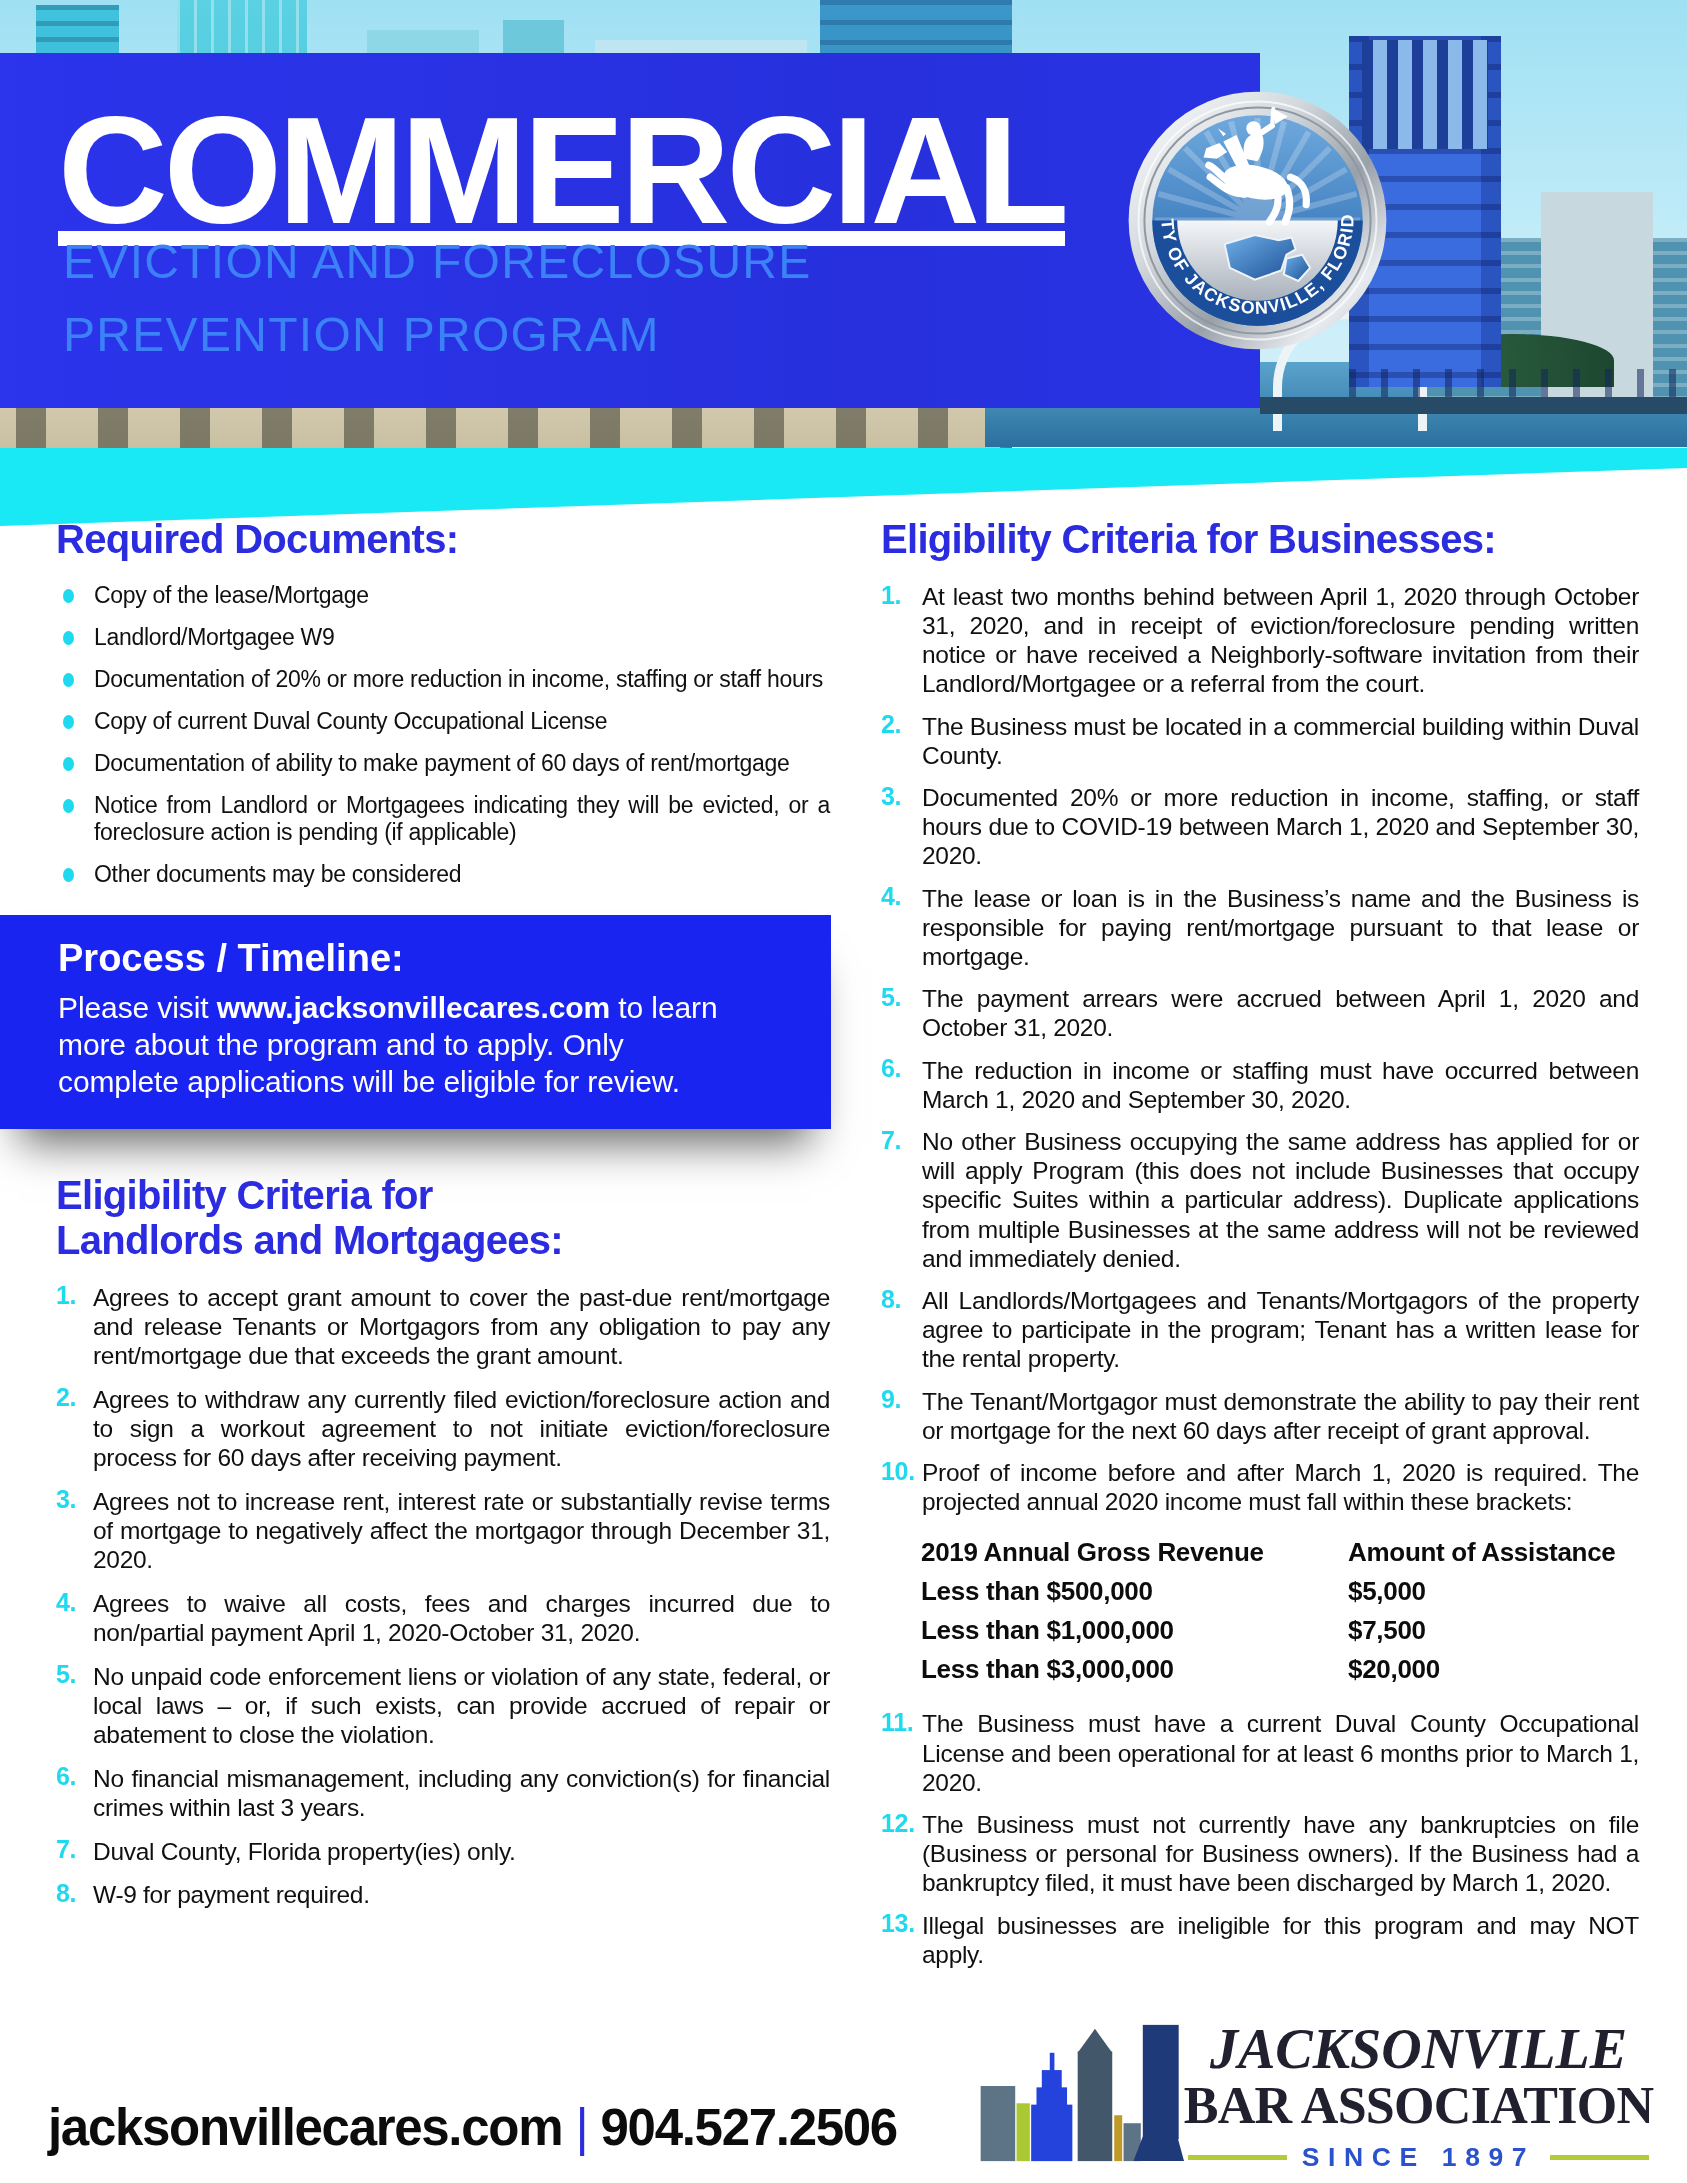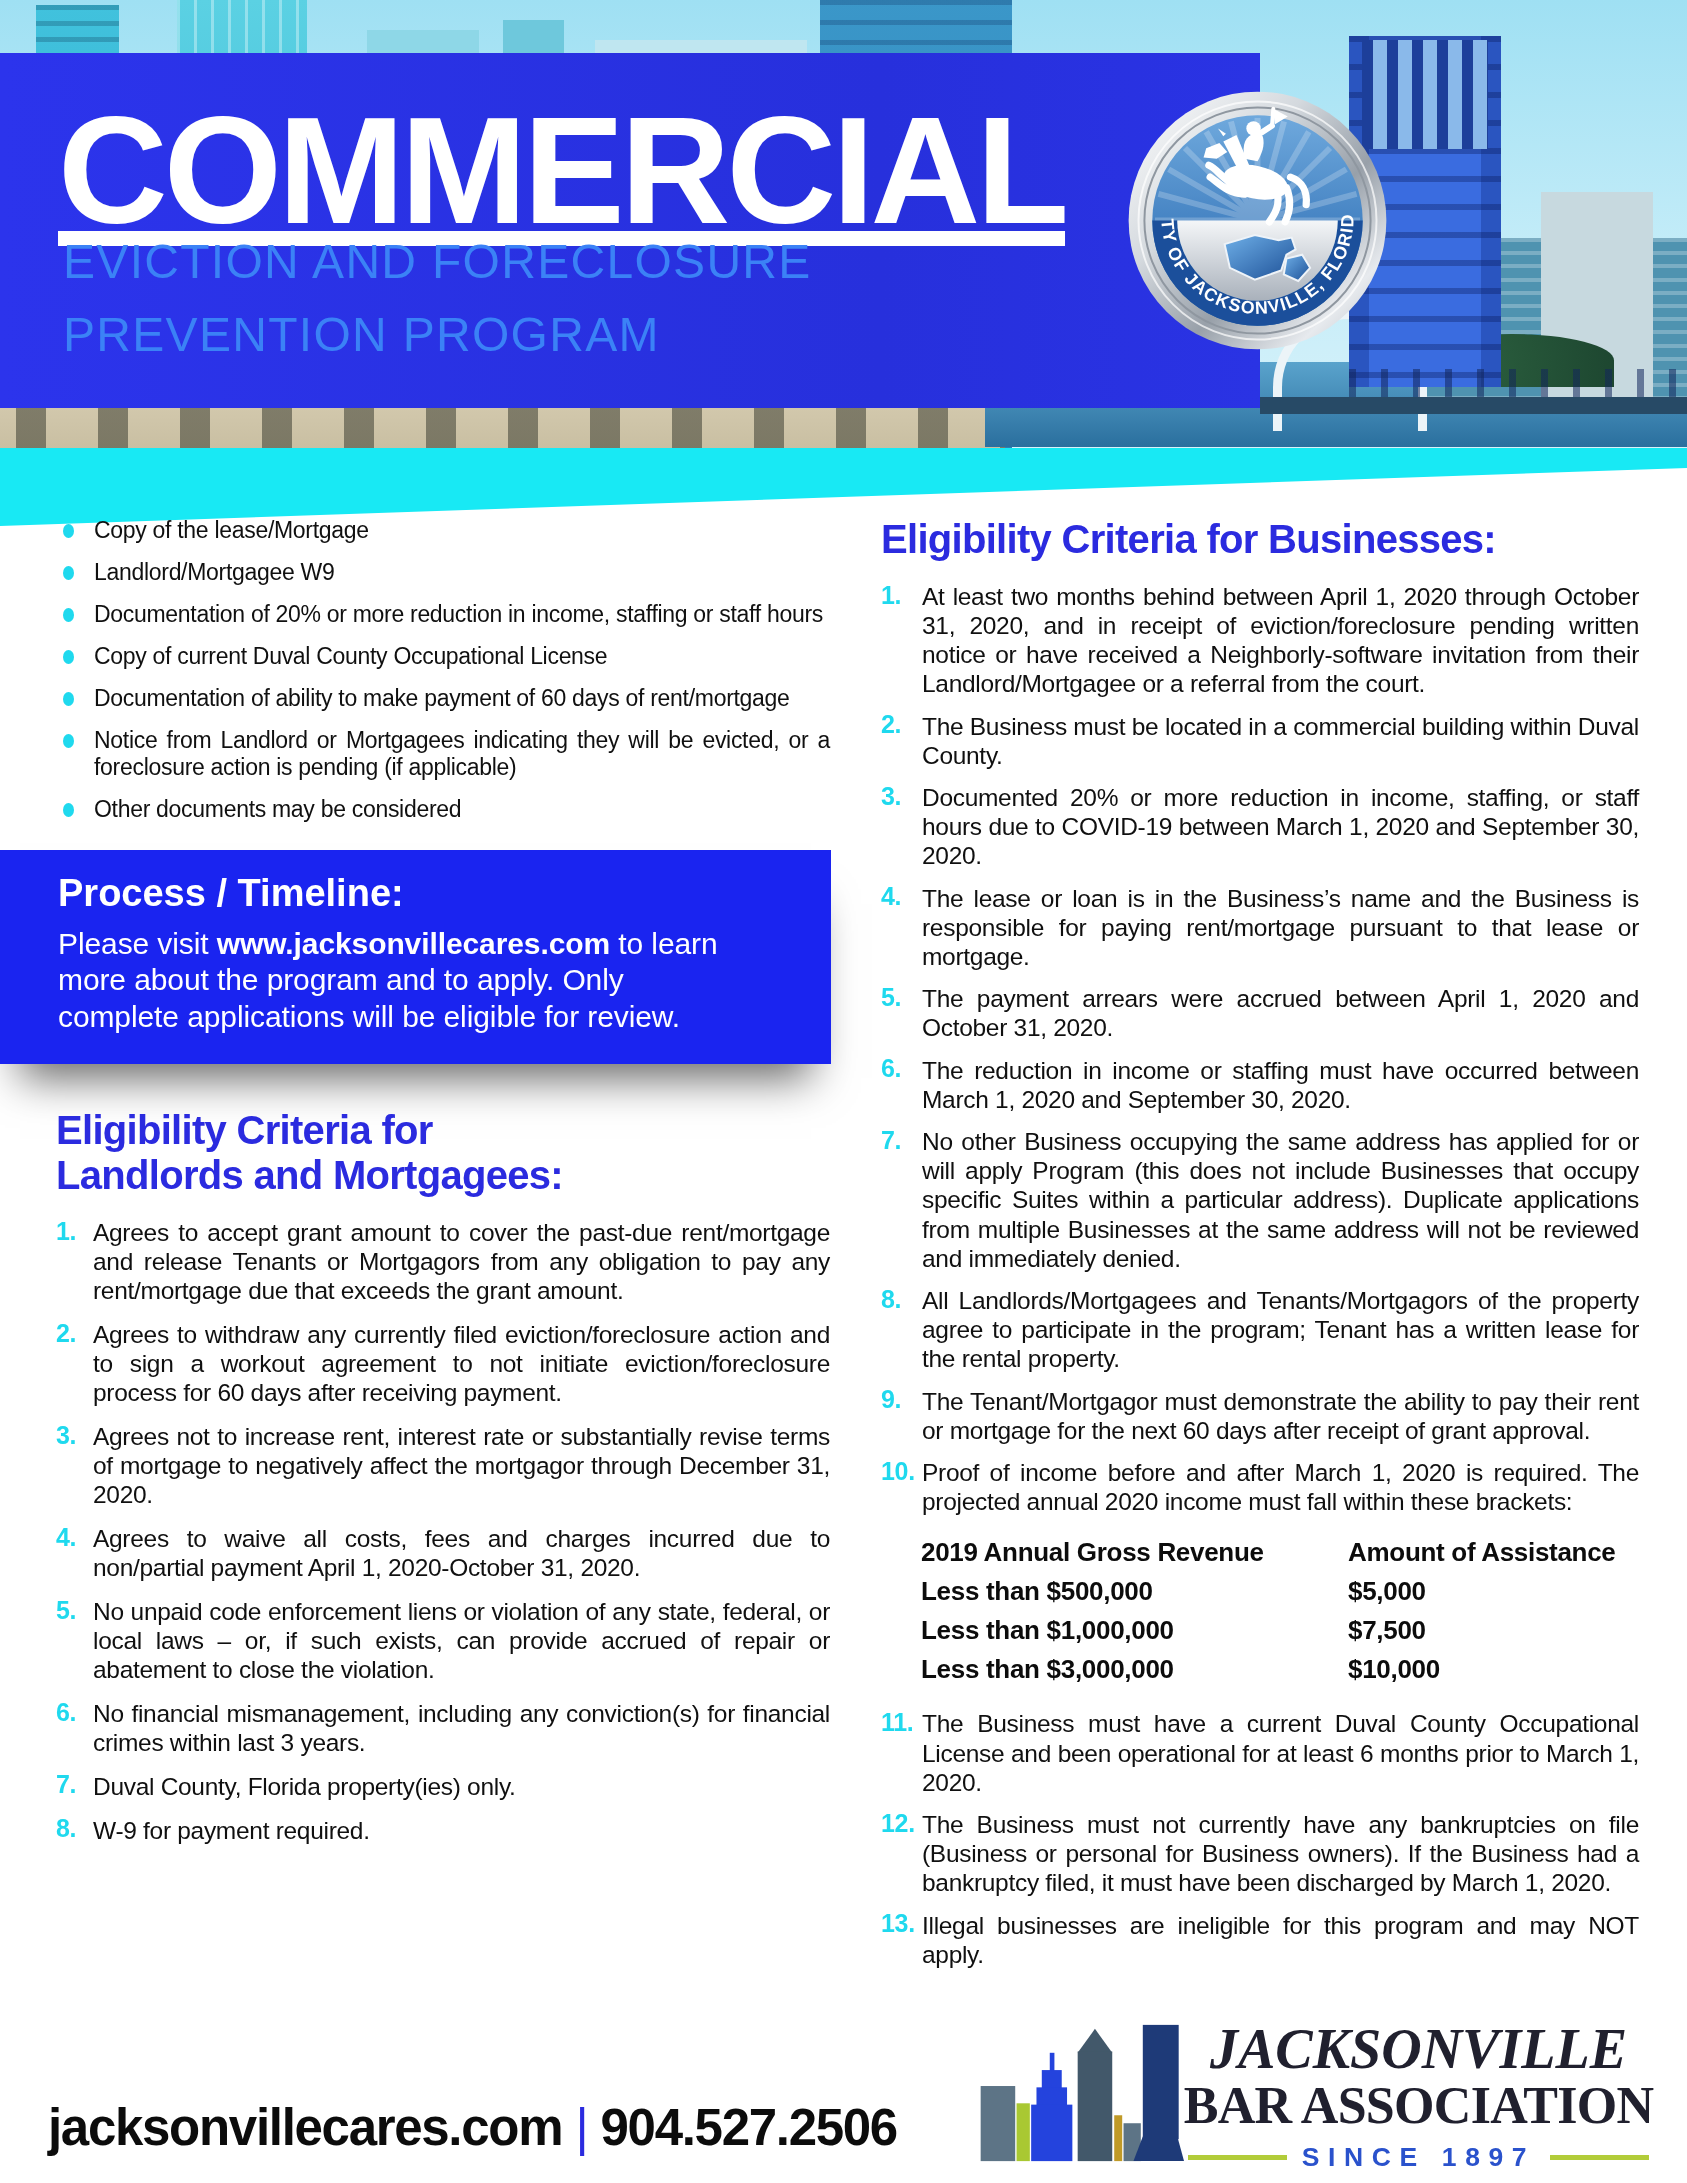--- a/index.html
+++ b/index.html
@@ -200,20 +200,21 @@
   <path id="sealArc" d="M 54 196 A 146 146 0 0 0 346 196" fill="none"></path>
   <text font-size="27" font-weight="700" fill="#ffffff" letter-spacing="2" font-family="Liberation Sans, sans-serif">
     <textPath href="#sealArc" startOffset="50%" text-anchor="middle">CITY OF JACKSONVILLE, FLORIDA</textPath>
   </text>
 </svg>
 
 <div class="cyan"></div>
 
 <div class="col-left">
 
+  <h2>Required Documents:</h2>
 
   <ul class="blt">
     <li><span class="dot"></span><span>Copy of the lease/Mortgage</span></li>
     <li><span class="dot"></span><span>Landlord/Mortgagee W9</span></li>
     <li><span class="dot"></span><span>Documentation of 20% or more reduction in income, staffing or staff hours</span></li>
     <li><span class="dot"></span><span>Copy of current Duval County Occupational License</span></li>
     <li><span class="dot"></span><span>Documentation of ability to make payment of 60 days of rent/mortgage</span></li>
     <li><span class="dot"></span><span>Notice from Landlord or Mortgagees indicating they will be evicted, or a foreclosure action is pending (if applicable)</span></li>
     <li><span class="dot"></span><span>Other documents may be considered</span></li>
   </ul>
@@ -266,21 +267,21 @@
     <tr>
       <td class="c1">Less than $500,000</td>
       <td>$5,000</td>
     </tr>
     <tr>
       <td class="c1">Less than $1,000,000</td>
       <td>$7,500</td>
     </tr>
     <tr>
       <td class="c1">Less than $3,000,000</td>
-      <td>$10,000</td>
+      <td>$20,000</td>
     </tr>
   </tbody>
     </table>
 
   <ol class="numlist start10">
     <li><span>The Business must have a current Duval County Occupational License and been operational for at least 6 months prior to March 1, 2020.</span></li>
     <li><span>The Business must not currently have any bankruptcies on file (Business or personal for Business owners).  If the Business had a bankruptcy filed, it must have been discharged by March 1, 2020.</span></li>
     <li><span>Illegal businesses are ineligible for this program and may NOT apply.</span></li>
   </ol>
 </div>

